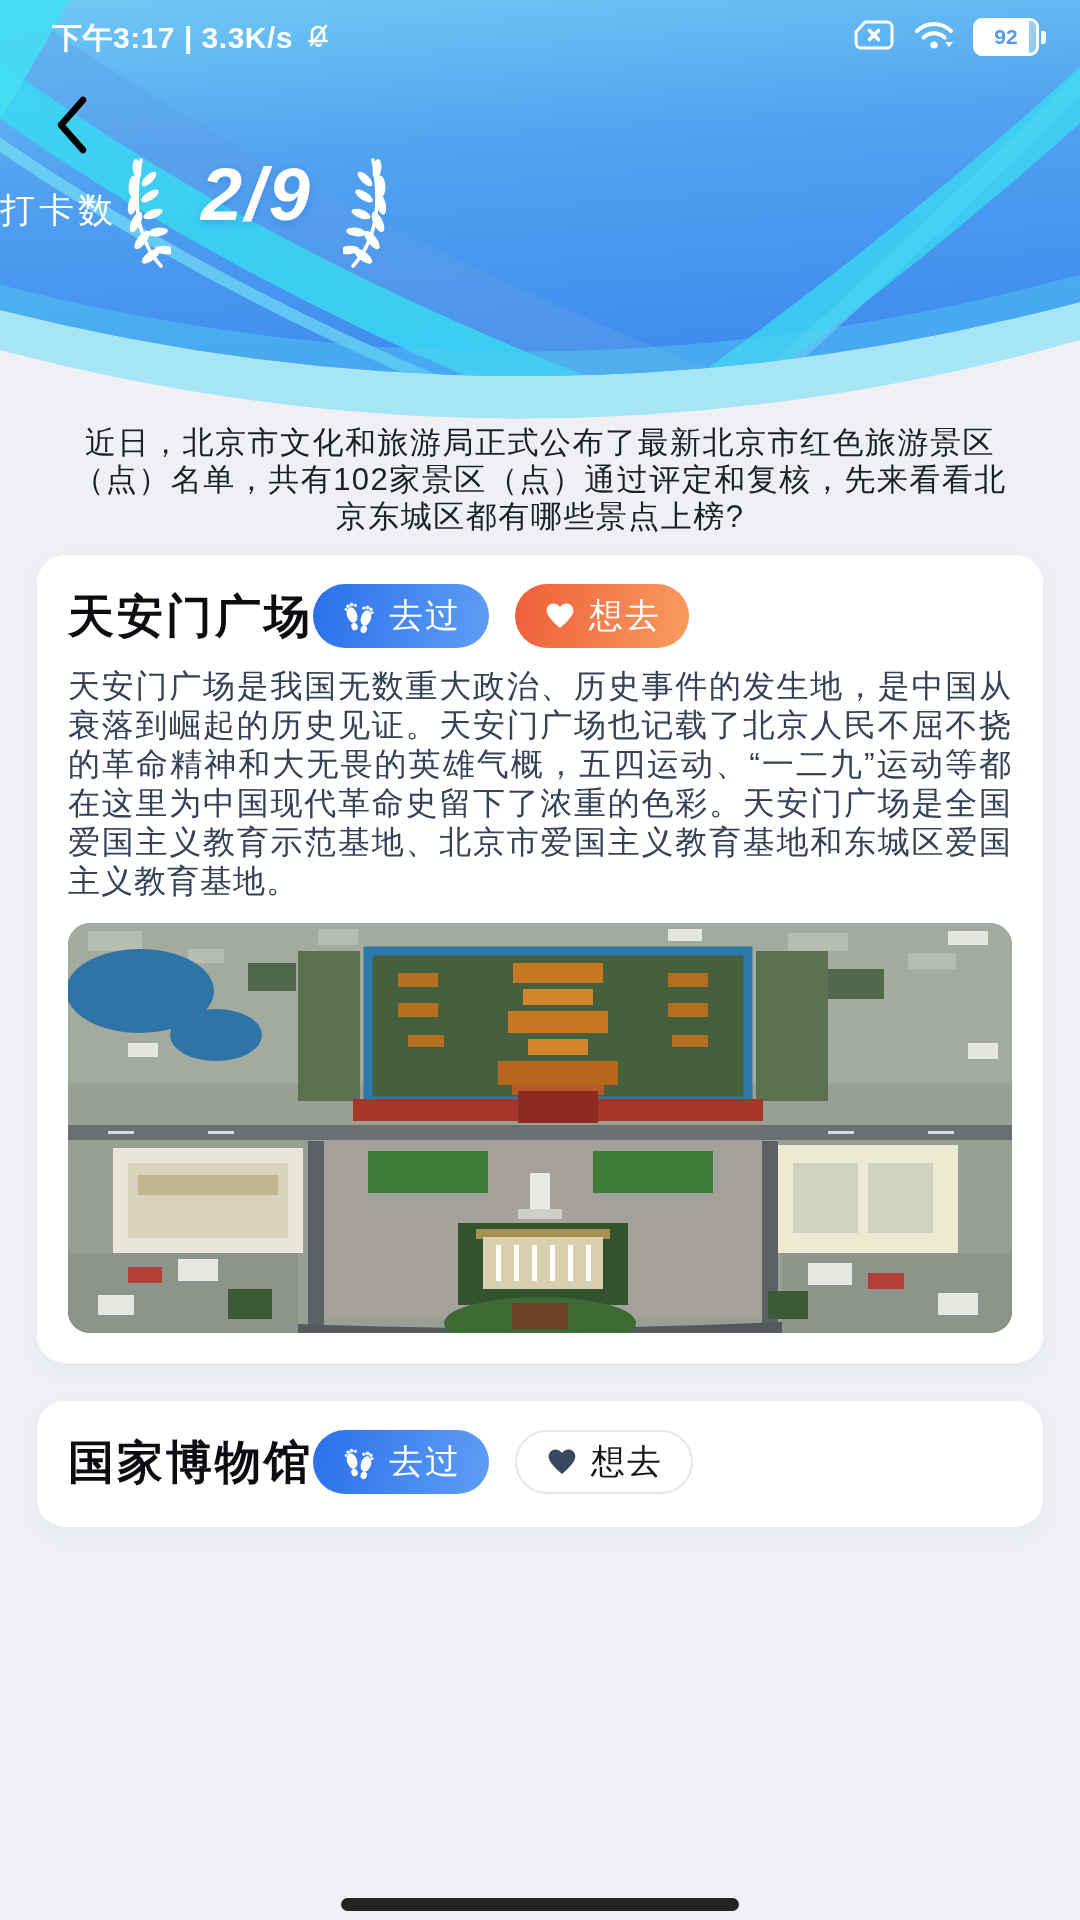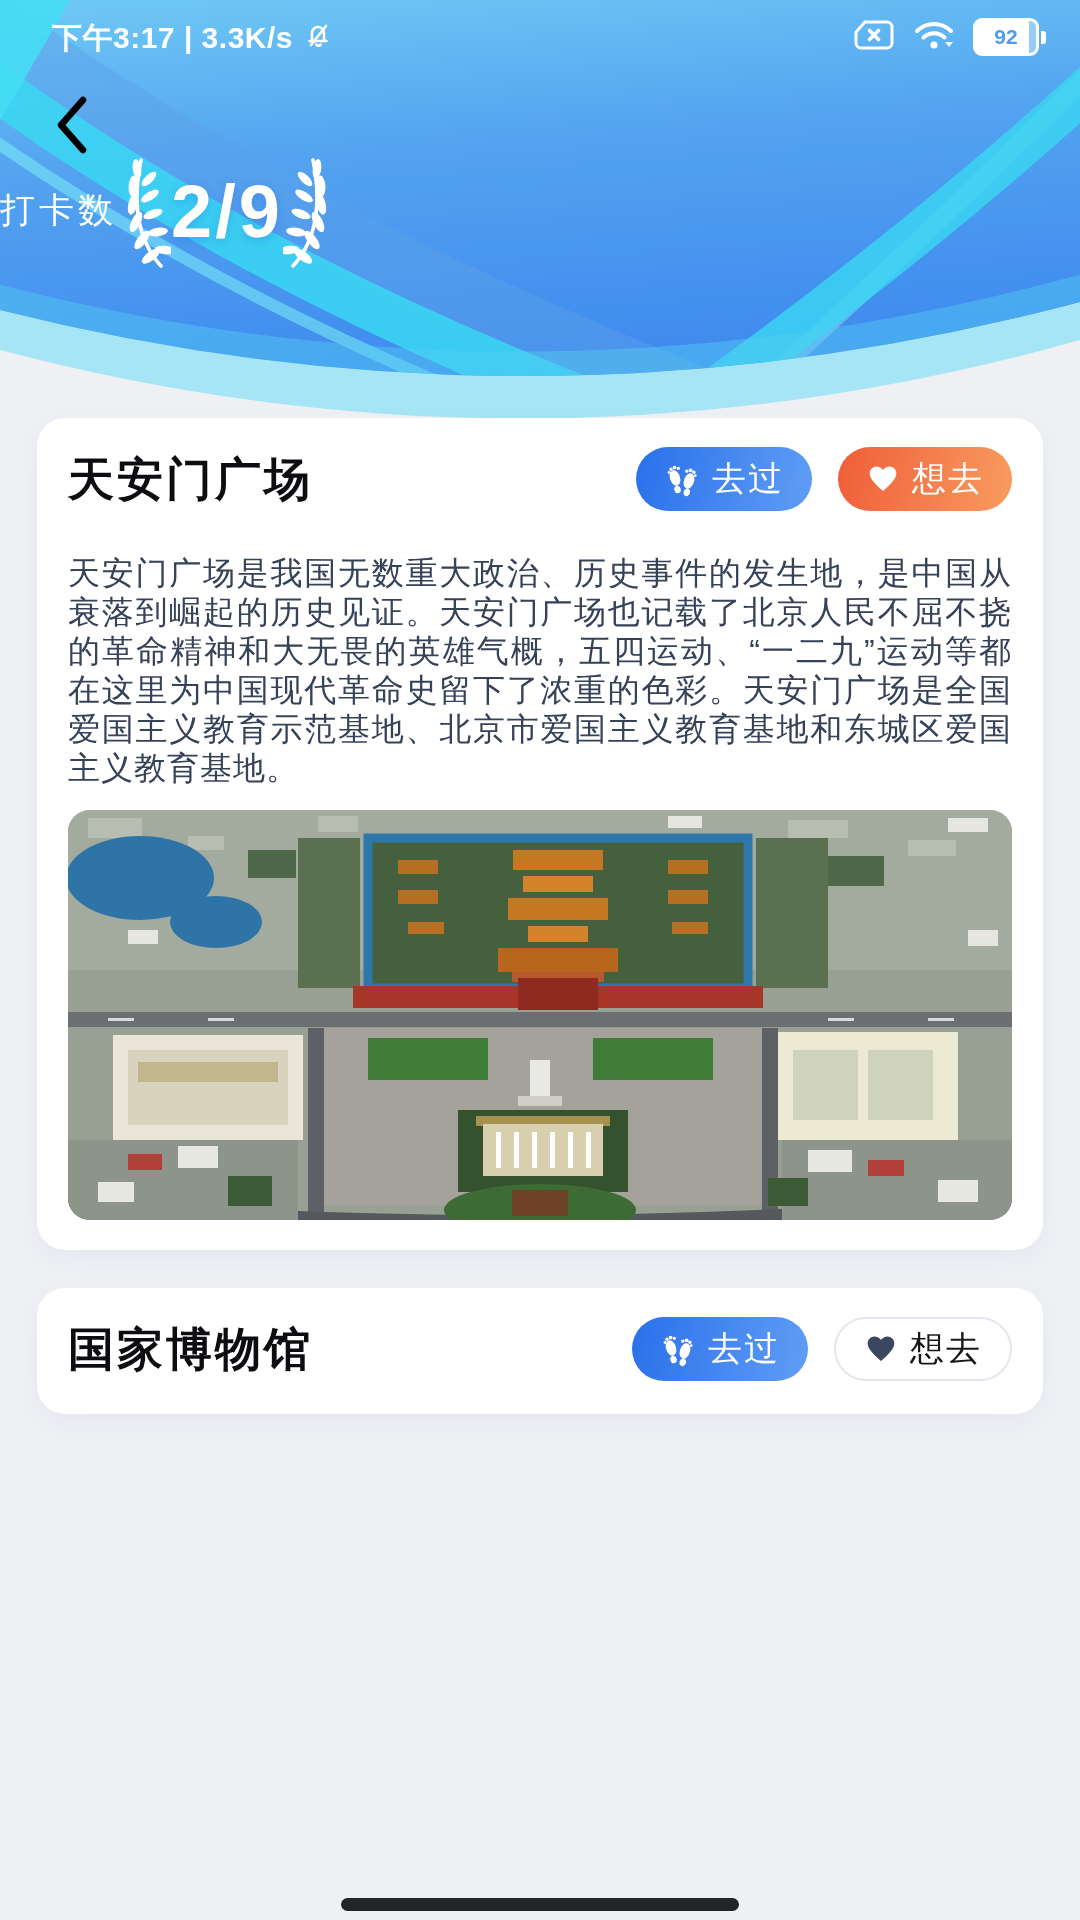--- a/index.html
+++ b/index.html
@@ -20,50 +20,50 @@
   .bat-body{
     width:60px;height:32px;border:3px solid #fff;border-radius:9px;
     background:linear-gradient(90deg,#ffffff 0 88%,rgba(255,255,255,.35) 88%);
     display:flex;align-items:center;justify-content:center;
     font-size:21px;font-weight:700;color:#4f9cee;
   }
   .bat-cap{width:5px;height:13px;background:#fff;border-radius:0 3px 3px 0;margin-left:2px;}
   .back-btn{position:absolute;top:94px;left:48px;width:50px;height:64px;z-index:3;background:none;border:none;padding:0;cursor:pointer;}
   .checkin{position:absolute;top:150px;left:0;width:100%;z-index:3;display:flex;flex-direction:row;align-items:center;color:#fff;}
   .checkin-label{font-size:35px;font-weight:500;letter-spacing:4px;}
-  .checkin-row{display:flex;align-items:center;margin-top:2px;}
+  .checkin-row{display:flex;gap:30px;margin-top:2px;font-style:italic;}
   .laurel{width:54px;height:118px;}
   .laurel.left{transform:scaleX(-1);}
   .checkin-count{font-size:74px;font-weight:700;letter-spacing:3px;text-shadow:0 3px 10px rgba(30,110,220,.35);}
   
   .content{position:absolute;top:398px;left:0;right:0;z-index:2;}
   .intro-title{margin:8px 0 0;text-align:center;font-size:46px;font-weight:700;letter-spacing:5px;color:#0d0f13;}
   .intro-para{
     margin:26px 60px 0;text-align:center;color:#1d2025;
     font-size:31px;line-height:37px;letter-spacing:1.5px;font-weight:500;
   }
   .card{
     margin:20px 37px 0;background:#fff;border-radius:28px;
     padding:26px 31px 30px;box-shadow:0 8px 24px rgba(90,110,140,.06);
   }
   .card + .card{margin-top:38px;}
-  .card-head{display:flex;justify-content:space-between;align-items:center;}
+  .card-head{display:flex;align-items:center;}
   .card-title{margin:0;font-size:46px;font-weight:700;letter-spacing:3px;color:#0c0d10;line-height:70px;}
   .btn-row{display:flex;gap:26px;}
   .pill{
     display:flex;align-items:center;gap:12px;height:64px;padding:3px 28px;
     border-radius:32px;border:none;cursor:pointer;
     font-family:inherit;font-size:34px;font-weight:500;letter-spacing:2px;
   }
   .pill .ic{display:flex;align-items:center;}
   .pill.visited{background:linear-gradient(100deg,#2a70ea,#5f9ef5);color:#fff;}
   .pill.wish-active{background:linear-gradient(100deg,#ef5e39,#f89c5f);color:#fff;}
   .pill.wish-plain{background:#fff;border:2px solid #e4e7ed;color:#15171b;}
   .desc{
-    margin:40px 0 0;color:#364258;font-size:32px;line-height:39px;
+    margin:16px 0 0;color:#364258;font-size:32px;line-height:39px;
     letter-spacing:1px;text-align:justify;font-weight:500;
   }
   .photo{margin-top:22px;width:944px;height:410px;border-radius:22px;overflow:hidden;}
   .photo svg{display:block;width:100%;height:100%;}
   .home-indicator{
     position:absolute;left:50%;transform:translateX(-50%);bottom:9px;z-index:9;
     width:398px;height:13px;border-radius:7px;background:#232425;
   }
 </style>
 </head>
@@ -172,20 +172,21 @@
           <ellipse cx="13" cy="80" rx="4.2" ry="10" transform="rotate(-82 13 80)"></ellipse>
           <ellipse cx="18" cy="62" rx="4.2" ry="10" transform="rotate(-70 18 62)"></ellipse>
           <ellipse cx="21" cy="44" rx="4.2" ry="10" transform="rotate(-58 21 44)"></ellipse>
           <ellipse cx="22" cy="27" rx="4" ry="9.5" transform="rotate(-46 22 27)"></ellipse>
         </g>
       </svg>
     </div>
   </div>
 
   <div class="content">
+    <p class="intro-para">近日，北京市文化和旅游局正式公布了最新北京市红色旅游景区（点）名单，共有102家景区（点）通过评定和复核，先来看看北京东城区都有哪些景点上榜?</p>
 
     <section class="card">
       <div class="card-head">
         <h2 class="card-title">天安门广场</h2>
         <div class="btn-row">
           <button class="pill visited">
             <span class="ic">
               <svg width="36" height="36" viewBox="0 0 36 36" fill="#fff">
                 <ellipse cx="11" cy="17" rx="5" ry="8" transform="rotate(-18 11 17)"></ellipse>
                 <ellipse cx="13.5" cy="28.5" rx="3.2" ry="3.8" transform="rotate(-18 13.5 28.5)"></ellipse>

